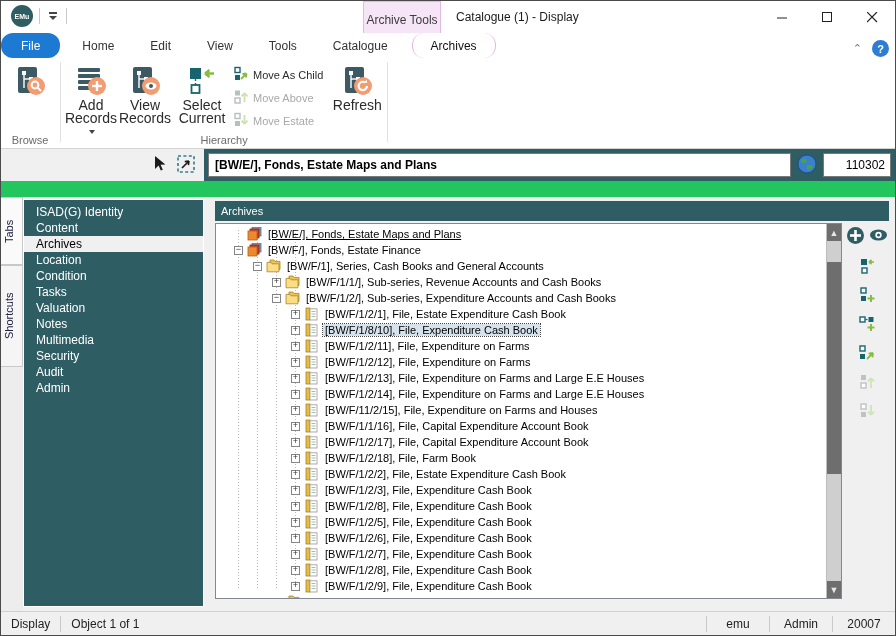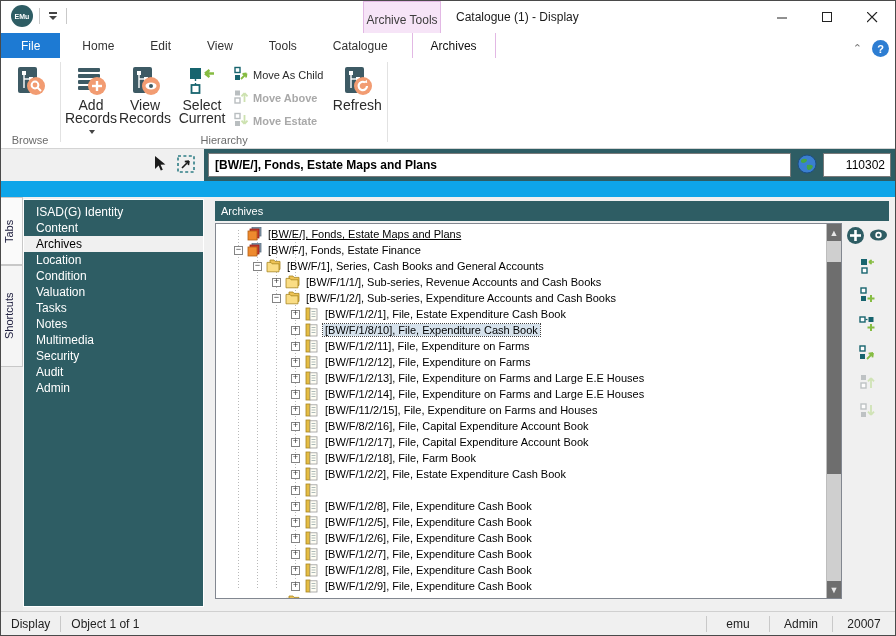--- a/index.html
+++ b/index.html
@@ -1,50 +1,50 @@
 <!DOCTYPE html>
 <html><head>
 <meta charset="utf-8">
 <style>
   * { margin:0; padding:0; box-sizing:border-box; }
   html,body { width:896px; height:636px; }
   body { font-family:"Liberation Sans", sans-serif; font-size:12px; color:#222; background:#fff; }
-  .window { position:relative; width:896px; height:636px; border:1px solid #4a4a4a; background:#0ea5e9; overflow:hidden; display:flex; flex-direction:column; }
+  .window { position:relative; width:896px; height:636px; border:1px solid #4a4a4a; background:#22c55e; overflow:hidden; display:flex; flex-direction:column; }
 
   
   .titlebar { position:relative; height:32px; background:#fff; flex:0 0 auto; }
   .qat { position:absolute; left:10px; top:4px; display:flex; align-items:center; gap:6px; }
   .emu-logo { width:22px; height:22px; border-radius:50%; background:#2e5d64; color:#fff; font-size:7px; font-weight:bold; display:flex; align-items:center; justify-content:center; }
   .qat-sep { width:1px; height:16px; background:#c9c9c9; }
   .qat-dd { width:14px; height:14px; display:flex; flex-direction:column; align-items:center; justify-content:center; color:#444; }
   .qat-dd .bar { width:8px; height:2px; background:#444; margin-bottom:2px; }
   .qat-dd .tri { width:0; height:0; border-left:4px solid transparent; border-right:4px solid transparent; border-top:4px solid #444; }
   .ctx-group { position:absolute; left:362px; top:0; width:78px; height:32px; background:#f6e4f7; border:1px solid #e2b8e4; border-bottom:none; display:flex; align-items:flex-end; justify-content:center; padding-bottom:6px; font-size:12px; color:#3d3d3d; }
   .win-title { position:absolute; left:455px; top:0; height:32px; line-height:32px; color:#1a1a1a; }
   .win-btns { position:absolute; right:0; top:0; display:flex; }
   .win-btn { width:45px; height:32px; display:flex; align-items:center; justify-content:center; color:#222; font-size:13px; }
   .win-btn svg { display:block; }
 
   
   .tabrow { height:25px; background:#fff; display:flex; align-items:stretch; flex:0 0 auto; position:relative; }
-  .rtab { padding:0 18px; display:flex; align-items:center; justify-content:center; color:#333; cursor:default; }
+  .rtab { padding:0 18px; display:flex; align-items:center; justify-content:center; color:#333; cursor:default;border-radius:12px; }
   .rtab.file { background:#1d7ad3; color:#fff; padding:0 20px; margin-right:4px; }
   .rtab.active { background:#fff; border-left:1px solid #e2b8e4; border-right:1px solid #e2b8e4; color:#111; margin-left:6px; }
 
   
   .ribbon { height:91px; background:#fff; border-bottom:1px solid #d4d4d4; display:flex; flex:0 0 auto; position:relative; }
   .rgroup { position:relative; display:flex; align-items:flex-start; padding:2px 2px 16px 2px; }
   .glabel { position:absolute; bottom:2px; left:0; right:0; text-align:center; font-size:11px; color:#6b6b6b; }
   .gsep { width:1px; background:#e2e2e2; margin:4px 1px 6px 1px; }
   .bigbtn { width:54px; display:flex; flex-direction:column; align-items:center; padding-top:3px; cursor:default; }
   .bigbtn .bicon { height:36px; display:flex; align-items:center; justify-content:center; }
   .bigbtn .blbl { font-size:14px; color:#2b2b2b; text-align:center; line-height:13px; }
   .smallcol { display:flex; flex-direction:column; gap:3px; padding-top:5px; }
   .smallbtn { display:flex; align-items:center; gap:4px; height:20px; font-size:11px; color:#2b2b2b; padding:0 4px; }
-  .smallbtn.disabled { color:#a9a9a9;font-weight:bold; }
+  .smallbtn.disabled { color:#a9a9a9; }
   .ribbon-corner { position:absolute; right:6px; top:-18px; display:flex; gap:10px; align-items:center; }
   .chev { color:#777; font-size:11px; }
   .helpbtn { width:17px; height:17px; border-radius:50%; background:#2d7dd2; color:#fff; font-size:11px; font-weight:bold; display:flex; align-items:center; justify-content:center; }
   .dd-arrow { display:inline-block; width:0; height:0; border-left:3px solid transparent; border-right:3px solid transparent; border-top:4px solid #444; margin-left:2px; vertical-align:middle; }
 
   
   .headerband { height:32px; display:flex; flex:0 0 auto; }
   .hb-left { width:203px; background:#f0f0f0; display:flex; align-items:center; justify-content:flex-end; gap:8px; padding-right:8px; }
   .hb-teal { flex:1; background:#2e5d64; display:flex; align-items:center; padding:0 4px 0 4px; gap:6px; }
   .rec-field { flex:1; height:24px; background:#fff; border:1px solid #7a7a7a; display:flex; align-items:center; padding:0 6px; font-weight:bold; font-size:12px; color:#000; }
@@ -287,22 +287,22 @@
     <div class="tabstrip" id="tabstrip">
         <div class="vtab active" style="height: 68px;">Tabs</div>
         <div class="vtab" style="height: 102px;">Shortcuts</div>
       </div>
     <div class="sidebar" id="sidebar">
         <div class="sb-item">ISAD(G) Identity</div>
         <div class="sb-item">Content</div>
         <div class="sb-item selected">Archives</div>
         <div class="sb-item">Location</div>
         <div class="sb-item">Condition</div>
+        <div class="sb-item">Tasks</div>
         <div class="sb-item">Valuation</div>
-        <div class="sb-item">Tasks</div>
         <div class="sb-item">Notes</div>
         <div class="sb-item">Multimedia</div>
         <div class="sb-item">Security</div>
         <div class="sb-item">Audit</div>
         <div class="sb-item">Admin</div>
       </div>
     <div class="content">
       <div class="tree-header">Archives</div>
       <div class="content-body">
         <div class="treebox">
@@ -458,21 +458,21 @@
                 <span class="toggle">+</span>
                 <span style="display: flex;">
                   <svg class="ticon" width="13" height="14" viewBox="0 0 13 14">
                     <rect x="1" y="1" width="4" height="12" fill="#e5bd44" stroke="#a8861f" stroke-width="0.8"></rect>
                     <rect x="5" y="1.8" width="7" height="11.2" fill="#fffef4" stroke="#9a9a9a" stroke-width="0.8"></rect>
                     <line x1="6.5" y1="4.5" x2="10.5" y2="4.5" stroke="#9aa" stroke-width="0.8"></line>
                     <line x1="6.5" y1="7" x2="10.5" y2="7" stroke="#9aa" stroke-width="0.8"></line>
                     <line x1="6.5" y1="9.5" x2="10.5" y2="9.5" stroke="#9aa" stroke-width="0.8"></line>
                   </svg>
                 </span>
-                <span class="tlabel">[BW/F/8/2/16], File, Capital Expenditure Account Book</span>
+                <span class="tlabel">[BW/F/1/1/16], File, Capital Expenditure Account Book</span>
               </div>
               <div class="tree-row" style="padding-left: 75px;">
                 <span class="toggle">+</span>
                 <span style="display: flex;">
                   <svg class="ticon" width="13" height="14" viewBox="0 0 13 14">
                     <rect x="1" y="1" width="4" height="12" fill="#e5bd44" stroke="#a8861f" stroke-width="0.8"></rect>
                     <rect x="5" y="1.8" width="7" height="11.2" fill="#fffef4" stroke="#9a9a9a" stroke-width="0.8"></rect>
                     <line x1="6.5" y1="4.5" x2="10.5" y2="4.5" stroke="#9aa" stroke-width="0.8"></line>
                     <line x1="6.5" y1="7" x2="10.5" y2="7" stroke="#9aa" stroke-width="0.8"></line>
                     <line x1="6.5" y1="9.5" x2="10.5" y2="9.5" stroke="#9aa" stroke-width="0.8"></line>
@@ -510,20 +510,21 @@
                 <span class="toggle">+</span>
                 <span style="display: flex;">
                   <svg class="ticon" width="13" height="14" viewBox="0 0 13 14">
                     <rect x="1" y="1" width="4" height="12" fill="#e5bd44" stroke="#a8861f" stroke-width="0.8"></rect>
                     <rect x="5" y="1.8" width="7" height="11.2" fill="#fffef4" stroke="#9a9a9a" stroke-width="0.8"></rect>
                     <line x1="6.5" y1="4.5" x2="10.5" y2="4.5" stroke="#9aa" stroke-width="0.8"></line>
                     <line x1="6.5" y1="7" x2="10.5" y2="7" stroke="#9aa" stroke-width="0.8"></line>
                     <line x1="6.5" y1="9.5" x2="10.5" y2="9.5" stroke="#9aa" stroke-width="0.8"></line>
                   </svg>
                 </span>
+                <span class="tlabel">[BW/F/1/2/3], File, Expenditure Cash Book</span>
               </div>
               <div class="tree-row" style="padding-left: 75px;">
                 <span class="toggle">+</span>
                 <span style="display: flex;">
                   <svg class="ticon" width="13" height="14" viewBox="0 0 13 14">
                     <rect x="1" y="1" width="4" height="12" fill="#e5bd44" stroke="#a8861f" stroke-width="0.8"></rect>
                     <rect x="5" y="1.8" width="7" height="11.2" fill="#fffef4" stroke="#9a9a9a" stroke-width="0.8"></rect>
                     <line x1="6.5" y1="4.5" x2="10.5" y2="4.5" stroke="#9aa" stroke-width="0.8"></line>
                     <line x1="6.5" y1="7" x2="10.5" y2="7" stroke="#9aa" stroke-width="0.8"></line>
                     <line x1="6.5" y1="9.5" x2="10.5" y2="9.5" stroke="#9aa" stroke-width="0.8"></line>

